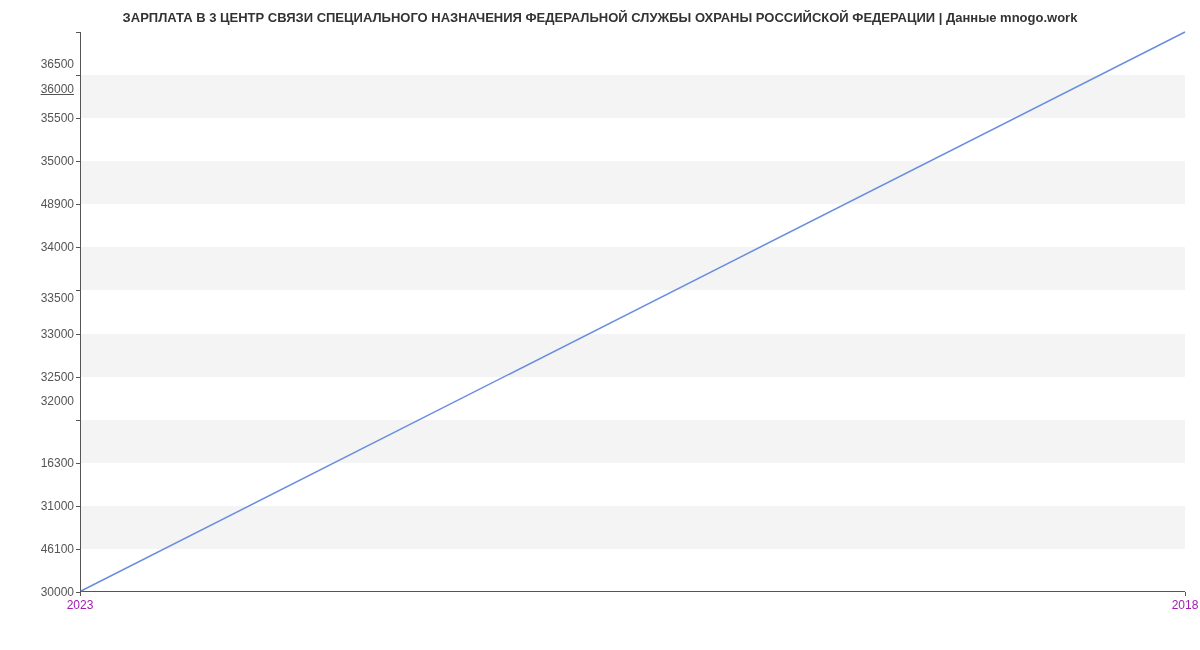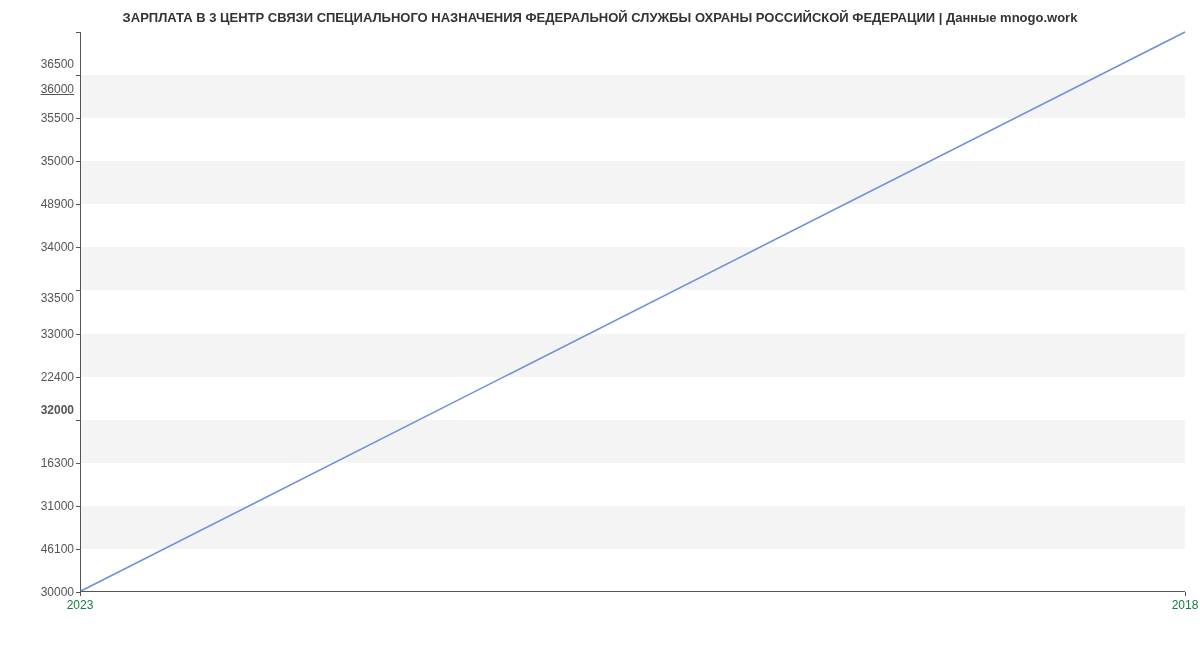--- a/index.html
+++ b/index.html
@@ -58,21 +58,21 @@
     position: absolute;
     left: 76px;
     width: 4px;
     height: 1px;
     background: #555;
   }
   .xtick-label {
     position: absolute;
     top: 598px;
     font-size: 12px;
-    color: #15803d;
+    color: #a21caf;
     transform: translateX(-50%);
   }
   .xtick-mark {
     position: absolute;
     top: 592px;
     width: 1px;
     height: 4px;
     background: #555;
   }
   svg.line-layer {
@@ -102,23 +102,23 @@
       </svg>
     </div>
 <div class="ytick-label" style="top: 592px;">30000</div>
     <div class="ytick-mark" style="top: 592px;"></div>
     <div class="ytick-label" style="top: 548.923px;">46100</div>
     <div class="ytick-mark" style="top: 548.923px;"></div>
     <div class="ytick-label" style="top: 505.846px;">31000</div>
     <div class="ytick-mark" style="top: 505.846px;"></div>
     <div class="ytick-label" style="top: 462.769px;">16300</div>
     <div class="ytick-mark" style="top: 462.769px;"></div>
-    <div class="ytick-label" style="top: 410px; font-weight: bold;">32000</div>
+    <div class="ytick-label" style="top: 401px;">32000</div>
     <div class="ytick-mark" style="top: 419.692px;"></div>
-    <div class="ytick-label" style="top: 376.615px;">22400</div>
+    <div class="ytick-label" style="top: 376.615px;">32500</div>
     <div class="ytick-mark" style="top: 376.615px;"></div>
     <div class="ytick-label" style="top: 333.538px; text-align: right;">33000</div>
     <div class="ytick-mark" style="top: 333.538px;"></div>
     <div class="ytick-label" style="top: 290.462px; margin-top: 8px;">33500</div>
     <div class="ytick-mark" style="top: 290.462px;"></div>
     <div class="ytick-label" style="top: 247.385px;">34000</div>
     <div class="ytick-mark" style="top: 247.385px;"></div>
     <div class="ytick-label" style="top: 204.308px;">48900</div>
     <div class="ytick-mark" style="top: 204.308px;"></div>
     <div class="ytick-label" style="top: 161.231px;">35000</div>

